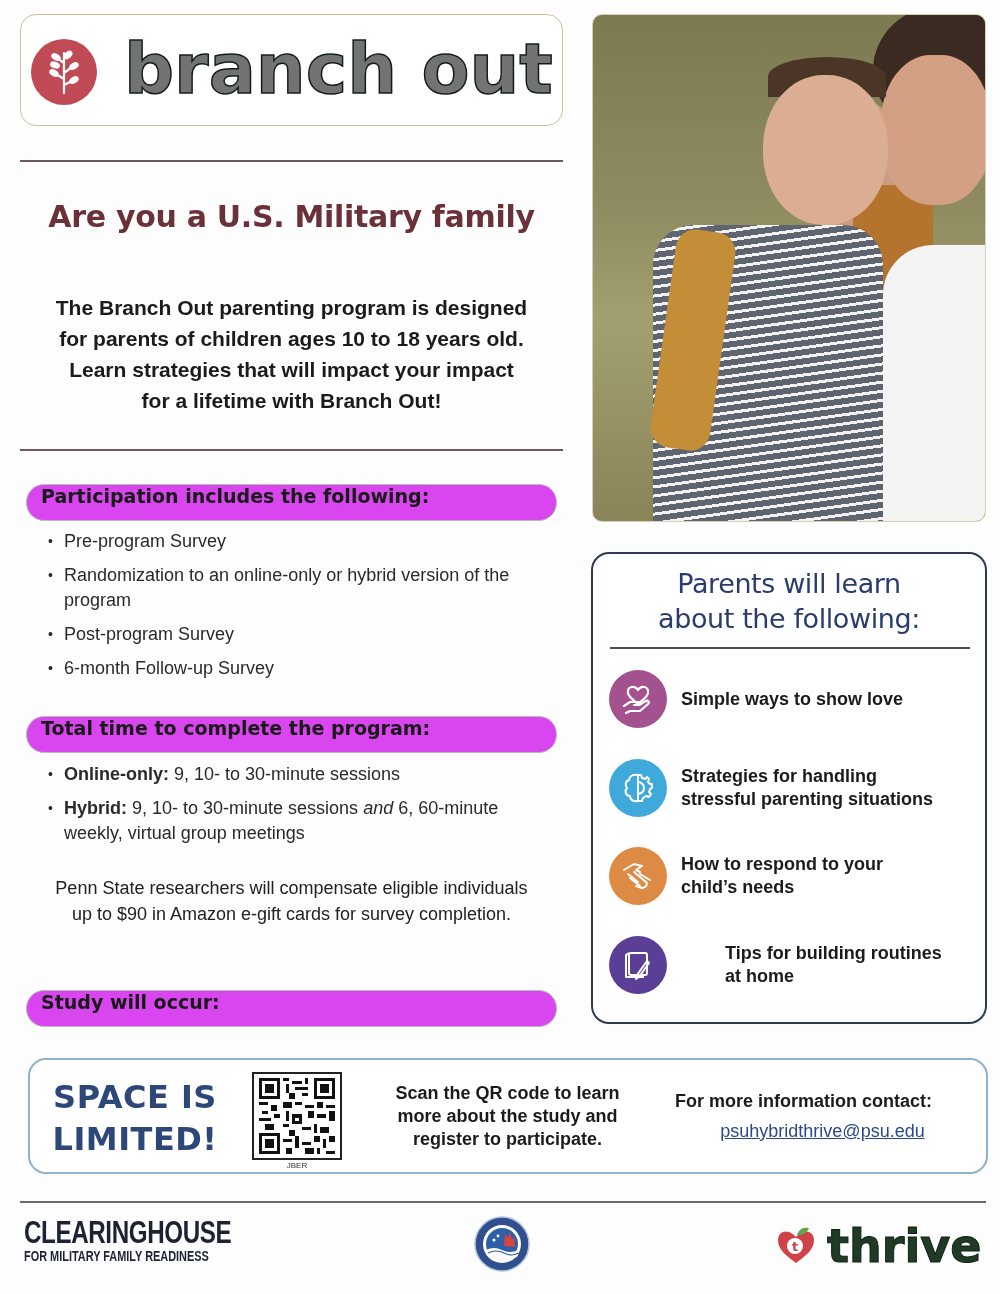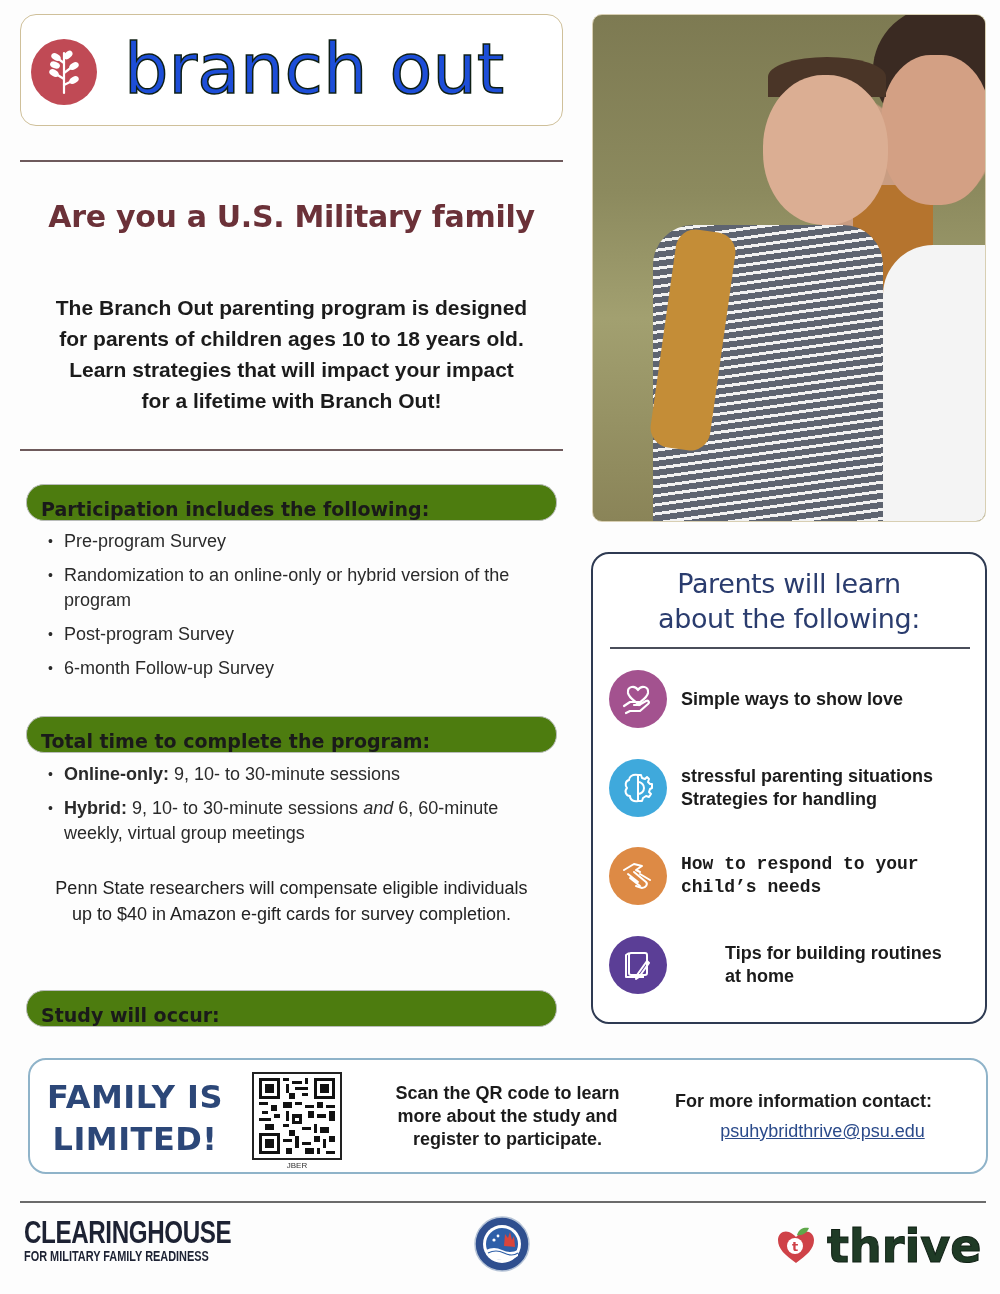--- a/index.html
+++ b/index.html
@@ -11,40 +11,40 @@
   
   .logo-box {
     left: 20px; top: 14px; width: 543px; height: 112px;
     border: 1.5px solid #cfc09a; border-radius: 16px; background: #fff;
   }
   .logo-circle {
     left: 31px; top: 39px; width: 66px; height: 66px; border-radius: 50%;
     background: #c04a55; display: flex; align-items: center; justify-content: center;
   }
   .logo-text {
-    left: 124px; top: 24px; font-family: "DejaVu Sans", sans-serif; font-weight: normal;
-    font-size: 70px; letter-spacing: 0px; color: #1d4ed8; line-height: 90px;
+    left: 124px; top: 24px; font-family: "DejaVu Sans", sans-serif; font-weight: bold;
+    font-size: 70px; letter-spacing: 0px; color: #737373; line-height: 90px;
     -webkit-text-stroke: 1.5px #0f1f14;
   }
 
   .divider { height: 2px; background: #6e5a5c; }
 
   .headline {
     left: 20px; top: 196px; width: 543px; text-align: center;
     font-family: "DejaVu Sans", sans-serif; font-weight: bold; font-size: 30px; line-height: 42px;
     color: #6b3138; letter-spacing: -0.3px;
   }
   .intro {
     left: 20px; top: 292px; width: 543px; text-align: center;
     font-weight: bold; font-size: 21px; line-height: 31px; color: #1b1b1b;
   }
 
   .pill {
-    border: 1.5px solid #b9bcba; border-radius: 18px; background: #4d7c0f;
-    padding-left: 14px; display: flex; align-items: flex-end;
+    border: 1.5px solid #b9bcba; border-radius: 18px; background: #d946ef;
+    padding-left: 14px; display: flex; align-items: flex-start;
     font-family: "DejaVu Sans", sans-serif; font-weight: bold; font-size: 19px; color: #1a1a1a;
   }
 
   ul.bullets { list-style: none; font-size: 18px; color: #2a2a2a; }
   ul.bullets li { position: relative; padding-left: 16px; margin-bottom: 9px; line-height: 25px; }
   ul.bullets li::before { content: "•"; position: absolute; left: 0; top: 0; font-size: 14px; }
 
   .compensate {
     left: 20px; top: 875px; width: 543px; text-align: center; font-size: 18px; line-height: 26px; color: #222;
   }
@@ -175,21 +175,21 @@
 <div class="abs pill" style="left:26px; top:716px; width:531px; height:37px;">
   <span>Total time to complete the program:</span>
 </div>
 <ul class="abs bullets" style="left:48px; top:762px; width:500px;">
   <li><b>Online-only:</b><span> 9, 10- to 30-minute sessions</span></li>
   <li><b>Hybrid:</b><span> 9, 10- to 30-minute sessions </span><i>and</i><span> 6, 60-minute weekly, virtual group meetings</span></li>
 </ul>
 
 <div class="abs compensate">
   <div>Penn State researchers will compensate eligible individuals</div>
-  <div>up to $40 in Amazon e-gift cards for survey completion.</div>
+  <div>up to $90 in Amazon e-gift cards for survey completion.</div>
 </div>
 
 <div class="abs pill" style="left:26px; top:954px; width:531px; height:37px;margin-top:36px;">
   <span>Study will occur:</span>
   <span style="margin-left:8px;"></span>
 </div>
 
 <div class="abs photo">
   <div class="hair2"></div>
   <div class="jacket"></div>
@@ -223,26 +223,26 @@
 <div class="abs learn-item" style="top:759px;">
   <div class="learn-icon" style="background:#3fa9dc;">
     <svg width="36" height="36" viewBox="0 0 36 36" fill="none" stroke="#fff" stroke-width="2" stroke-linejoin="round">
       <line x1="18" y1="5" x2="18" y2="31"></line>
       <path d="M18 5 C12 4 9 7 9 10 C5 11 5 16 7 18 C4 21 6 26 10 26 C10 30 14 32 18 31"></path>
       <path d="M18 12 A6 6 0 0 1 18 24"></path>
       <path d="M18 5 L21 5 L22 8 L25 9 L27 7 L29 9 L28 12 L30 14 L32 14 L32 18 L30 19 L29 22 L31 24 L29 27 L26 26 L23 28 L22 31 L18 31"></path>
     </svg>
   </div>
   <div class="learn-text">
+    <div>Strategies for handling</div>
     <div>stressful parenting situations</div>
-    <div>Strategies for handling</div>
-  </div>
-</div>
-
-<div class="abs learn-item" style="top:847px;font-family:Liberation Mono, monospace;">
+  </div>
+</div>
+
+<div class="abs learn-item" style="top:847px;">
   <div class="learn-icon" style="background:#dd8a45;">
     <svg width="36" height="36" viewBox="0 0 36 36" fill="none" stroke="#fff" stroke-width="2" stroke-linejoin="round" stroke-linecap="round">
       <path d="M4 12 L14 6 L22 8 L16 12 L20 14"></path>
       <path d="M8 16 L18 24 M10 20 L20 28"></path>
       <path d="M14 14 L26 24 C28 26 26 30 22 30 L16 28"></path>
       <path d="M20 16 L30 22"></path>
     </svg>
   </div>
   <div class="learn-text">
     <div>How to respond to your</div>
@@ -259,21 +259,21 @@
     </svg>
   </div>
   <div class="learn-text">
     <div>Tips for building routines</div>
     <div>at home</div>
   </div>
 </div>
 
 <div class="abs cta-box"></div>
 <div class="abs space-limited">
-  <div>FAMILY IS</div>
+  <div>SPACE IS</div>
   <div>LIMITED!</div>
 </div>
 <div class="abs qr">
   <svg width="78" height="76" viewBox="0 0 25 25" shape-rendering="crispEdges">
     <rect width="25" height="25" fill="#fff"></rect>
     <g fill="#111">
       <rect x="0" y="0" width="7" height="7"></rect>
         <rect x="1" y="1" width="5" height="5" fill="#fff"></rect>
         <rect x="2" y="2" width="3" height="3"></rect>
       <rect x="18" y="0" width="7" height="7"></rect>

